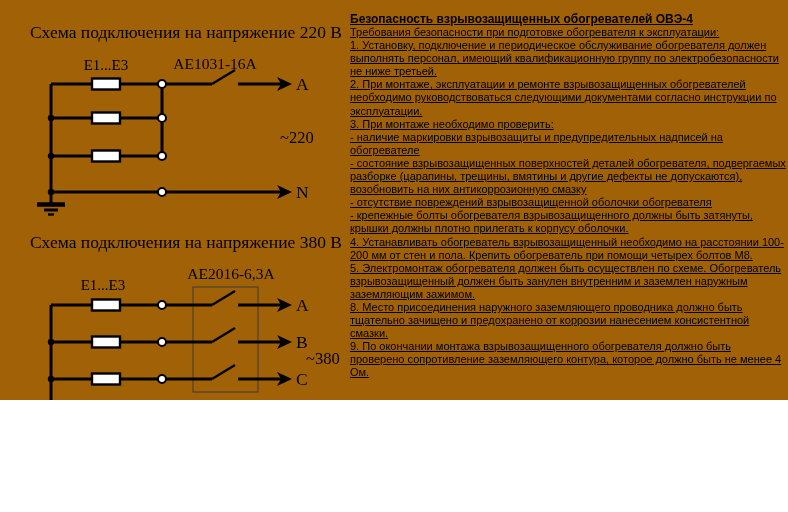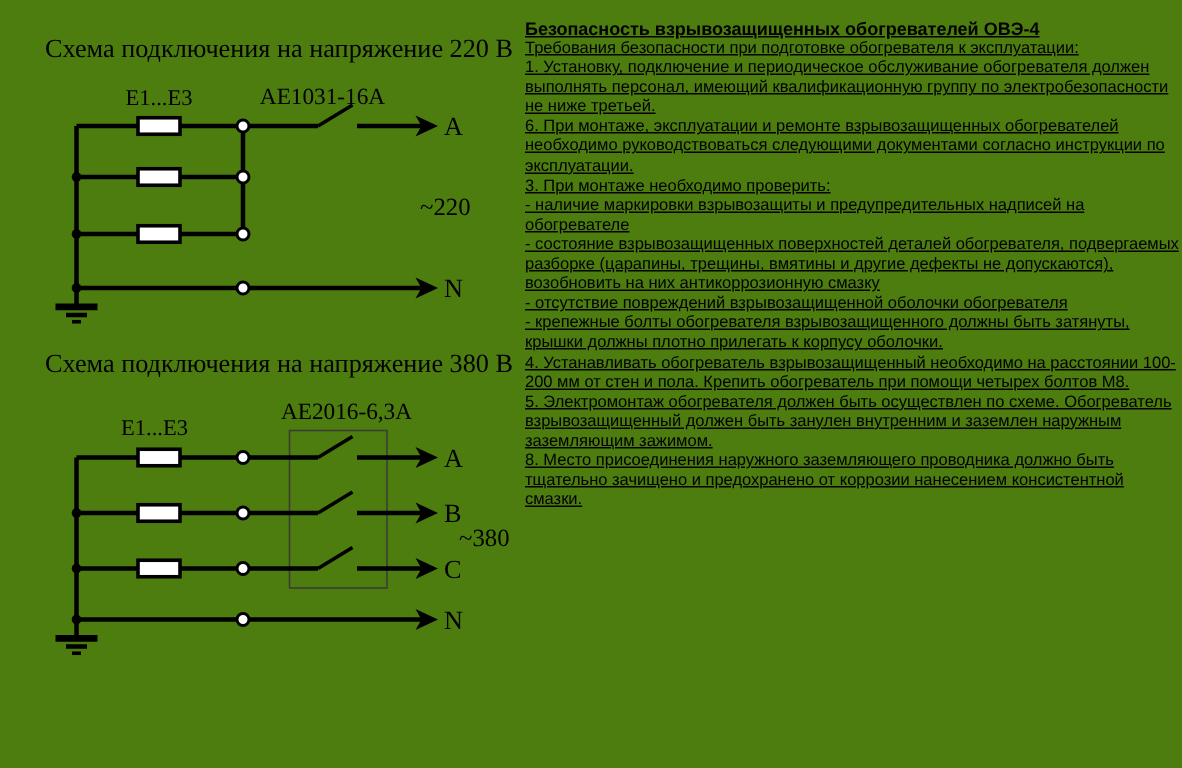--- a/index.html
+++ b/index.html
@@ -1,16 +1,16 @@
 <!DOCTYPE html>
 <html><head>
 <meta charset="utf-8">
 <style>
   html,body { margin:0; padding:0; background:#fff; }
-  .page { position:relative; width:788px; height:512px; background:#4d7c0f; overflow:hidden;
+  .page { position:relative; width:788px; height:400px; background:#a16207; overflow:hidden;
           font-family:"Liberation Sans", sans-serif; color:#000; }
   .diag { position:absolute; left:0; }
   #d220 { top:0; }
   #d380 { top:230px; }
   .wire  { stroke:#000; stroke-width:3; fill:none; }
   .blade { stroke:#000; stroke-width:2.4; fill:none; }
   .res   { fill:#fff; stroke:#000; stroke-width:2.4; }
   .term  { fill:#fff; stroke:#000; stroke-width:2; }
   .dot   { fill:#000; stroke:none; }
   .arrow { fill:#000; stroke:none; }
@@ -136,24 +136,25 @@
     <text class="lbl t17" x="296" y="118">B</text>
     <text class="lbl t17" x="296" y="155">C</text>
     <text class="lbl t17" x="296" y="189">N</text>
     <text class="lbl" font-size="16.5" x="306" y="134">~380</text>
   </svg>
 
   <div class="safety">
     <p class="safety-title">Безопасность взрывозащищенных обогревателей ОВЭ-4</p>
     <p>Требования безопасности при подготовке обогревателя к эксплуатации:</p>
     <p>1. Установку, подключение и периодическое обслуживание обогревателя должен выполнять персонал, имеющий квалификационную группу по электробезопасности не ниже третьей.</p>
-    <p>6. При монтаже, эксплуатации и ремонте взрывозащищенных обогревателей необходимо руководствоваться следующими документами согласно инструкции по эксплуатации.</p>
+    <p>2. При монтаже, эксплуатации и ремонте взрывозащищенных обогревателей необходимо руководствоваться следующими документами согласно инструкции по эксплуатации.</p>
     <p>3. При монтаже необходимо проверить:</p>
     <p>- наличие маркировки взрывозащиты и предупредительных надписей на обогревателе</p>
     <p>- состояние взрывозащищенных поверхностей деталей обогревателя, подвергаемых разборке (царапины, трещины, вмятины и другие дефекты не допускаются), возобновить на них антикоррозионную смазку</p>
     <p>- отсутствие повреждений взрывозащищенной оболочки обогревателя</p>
     <p>- крепежные болты обогревателя взрывозащищенного должны быть затянуты, крышки должны плотно прилегать к корпусу оболочки.</p>
     <p>4. Устанавливать обогреватель взрывозащищенный необходимо на расстоянии 100-200 мм от стен и пола. Крепить обогреватель при помощи четырех болтов М8.</p>
     <p>5. Электромонтаж обогревателя должен быть осуществлен по схеме. Обогреватель взрывозащищенный должен быть занулен внутренним и заземлен наружным заземляющим зажимом.</p>
     <p>8. Место присоединения наружного заземляющего проводника должно быть тщательно зачищено и предохранено от коррозии нанесением консистентной смазки.</p>
+    <p>9. По окончании монтажа взрывозащищенного обогревателя должно быть проверено сопротивление заземляющего контура, которое должно быть не менее 4 Ом.</p>
   </div>
 
 </div>
 
 </body></html>

